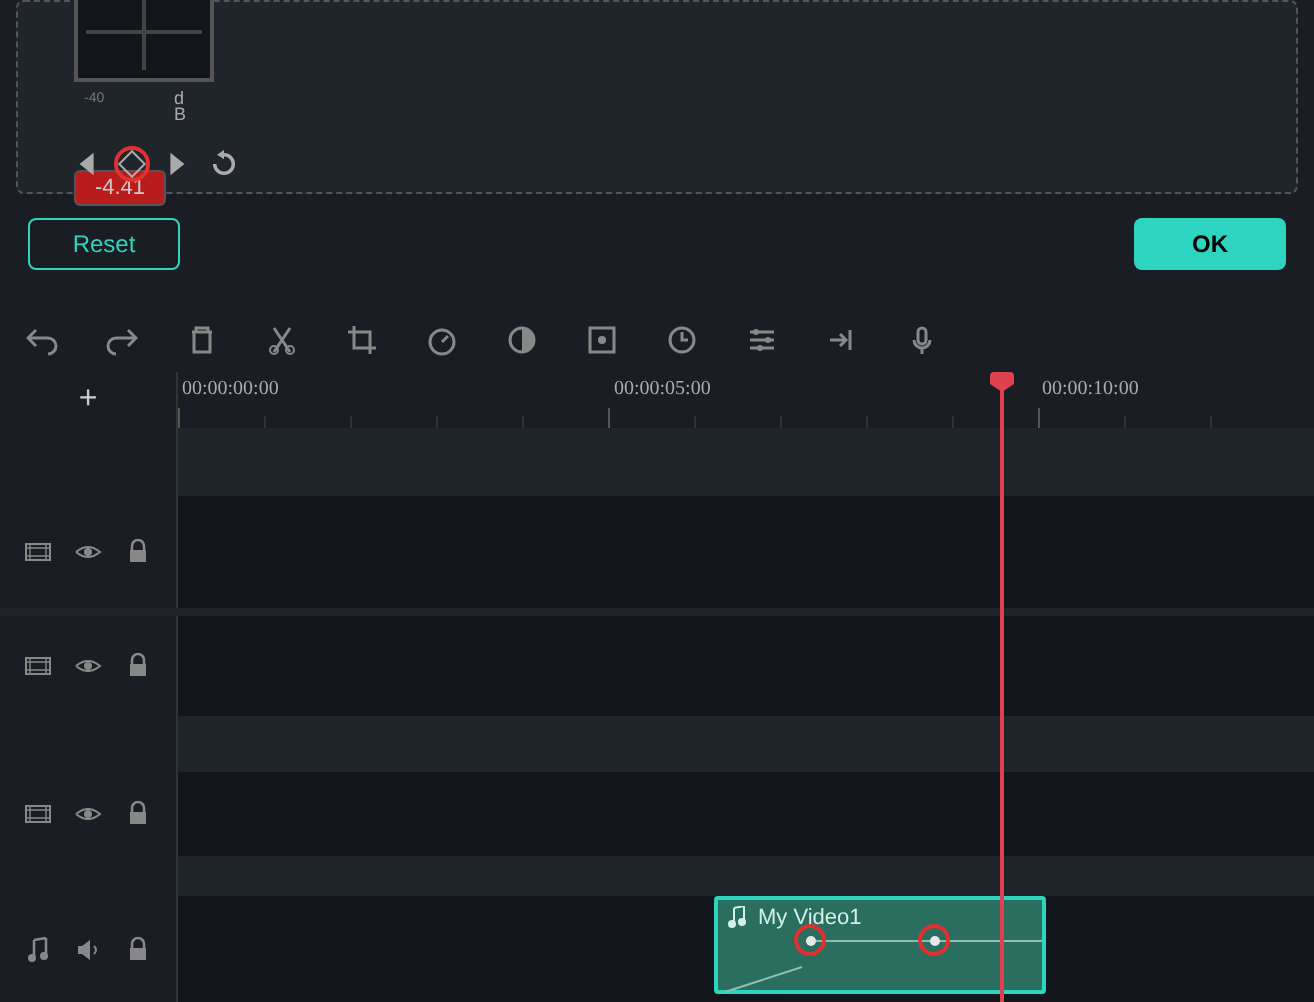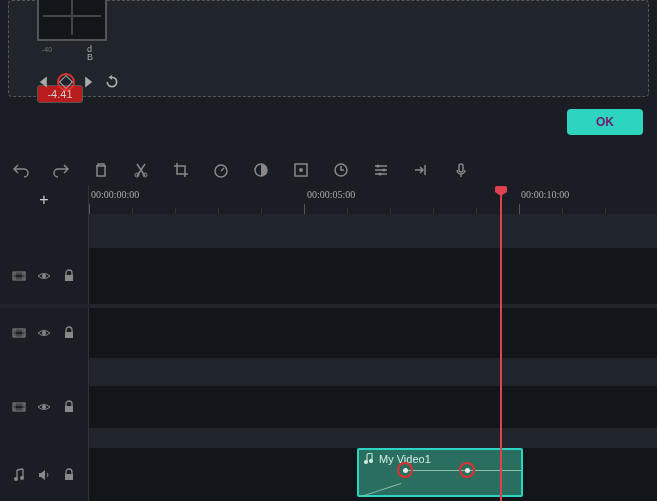--- a/index.html
+++ b/index.html
@@ -89,21 +89,21 @@
     border: 1px solid #2dd4bf;
     color: #2dd4bf;
     border-radius: 4px;
     font-size: 12px;
   }
   .btn-ok {
     position: absolute; right: 0; top: 0;
     width: 76px; height: 26px;
     background: #2dd4bf;
     border: none;
-    color: #701a75;
+    color: #000000;
     border-radius: 4px;
     font-size: 12px;
     font-weight: bold;
   }
   .toolbar {
     position: absolute;
     left: 0; top: 155px; right: 0; height: 30px;
     background: #1a1e24;
     display: flex; align-items: center;
     padding-left: 12px;
@@ -248,20 +248,21 @@
     <div class="kf-btn" style="margin-left:4px">
       <svg viewBox="0 0 12 12">
           <path d="M6 2 A4 4 0 1 1 2 6" fill="none" stroke="currentColor" stroke-width="1.5"></path>
           <path d="M6 0 L6 4 L3 2 Z" fill="currentColor"></path>
         </svg>
     </div>
   </div>
 </div>
 
 <div class="button-row">
+  <button class="btn-reset">Reset</button>
   <button class="btn-ok">OK</button>
 </div>
 
 <div class="toolbar">
   <div class="tb-icon">
       <svg viewBox="0 0 16 16">
         <path d="M5 3 L1 7 L5 11 M1 7 H11 A4 4 0 0 1 11 15" fill="none" stroke="currentColor" stroke-width="1.5"></path>
       </svg>
     </div>
   <div class="tb-icon">

